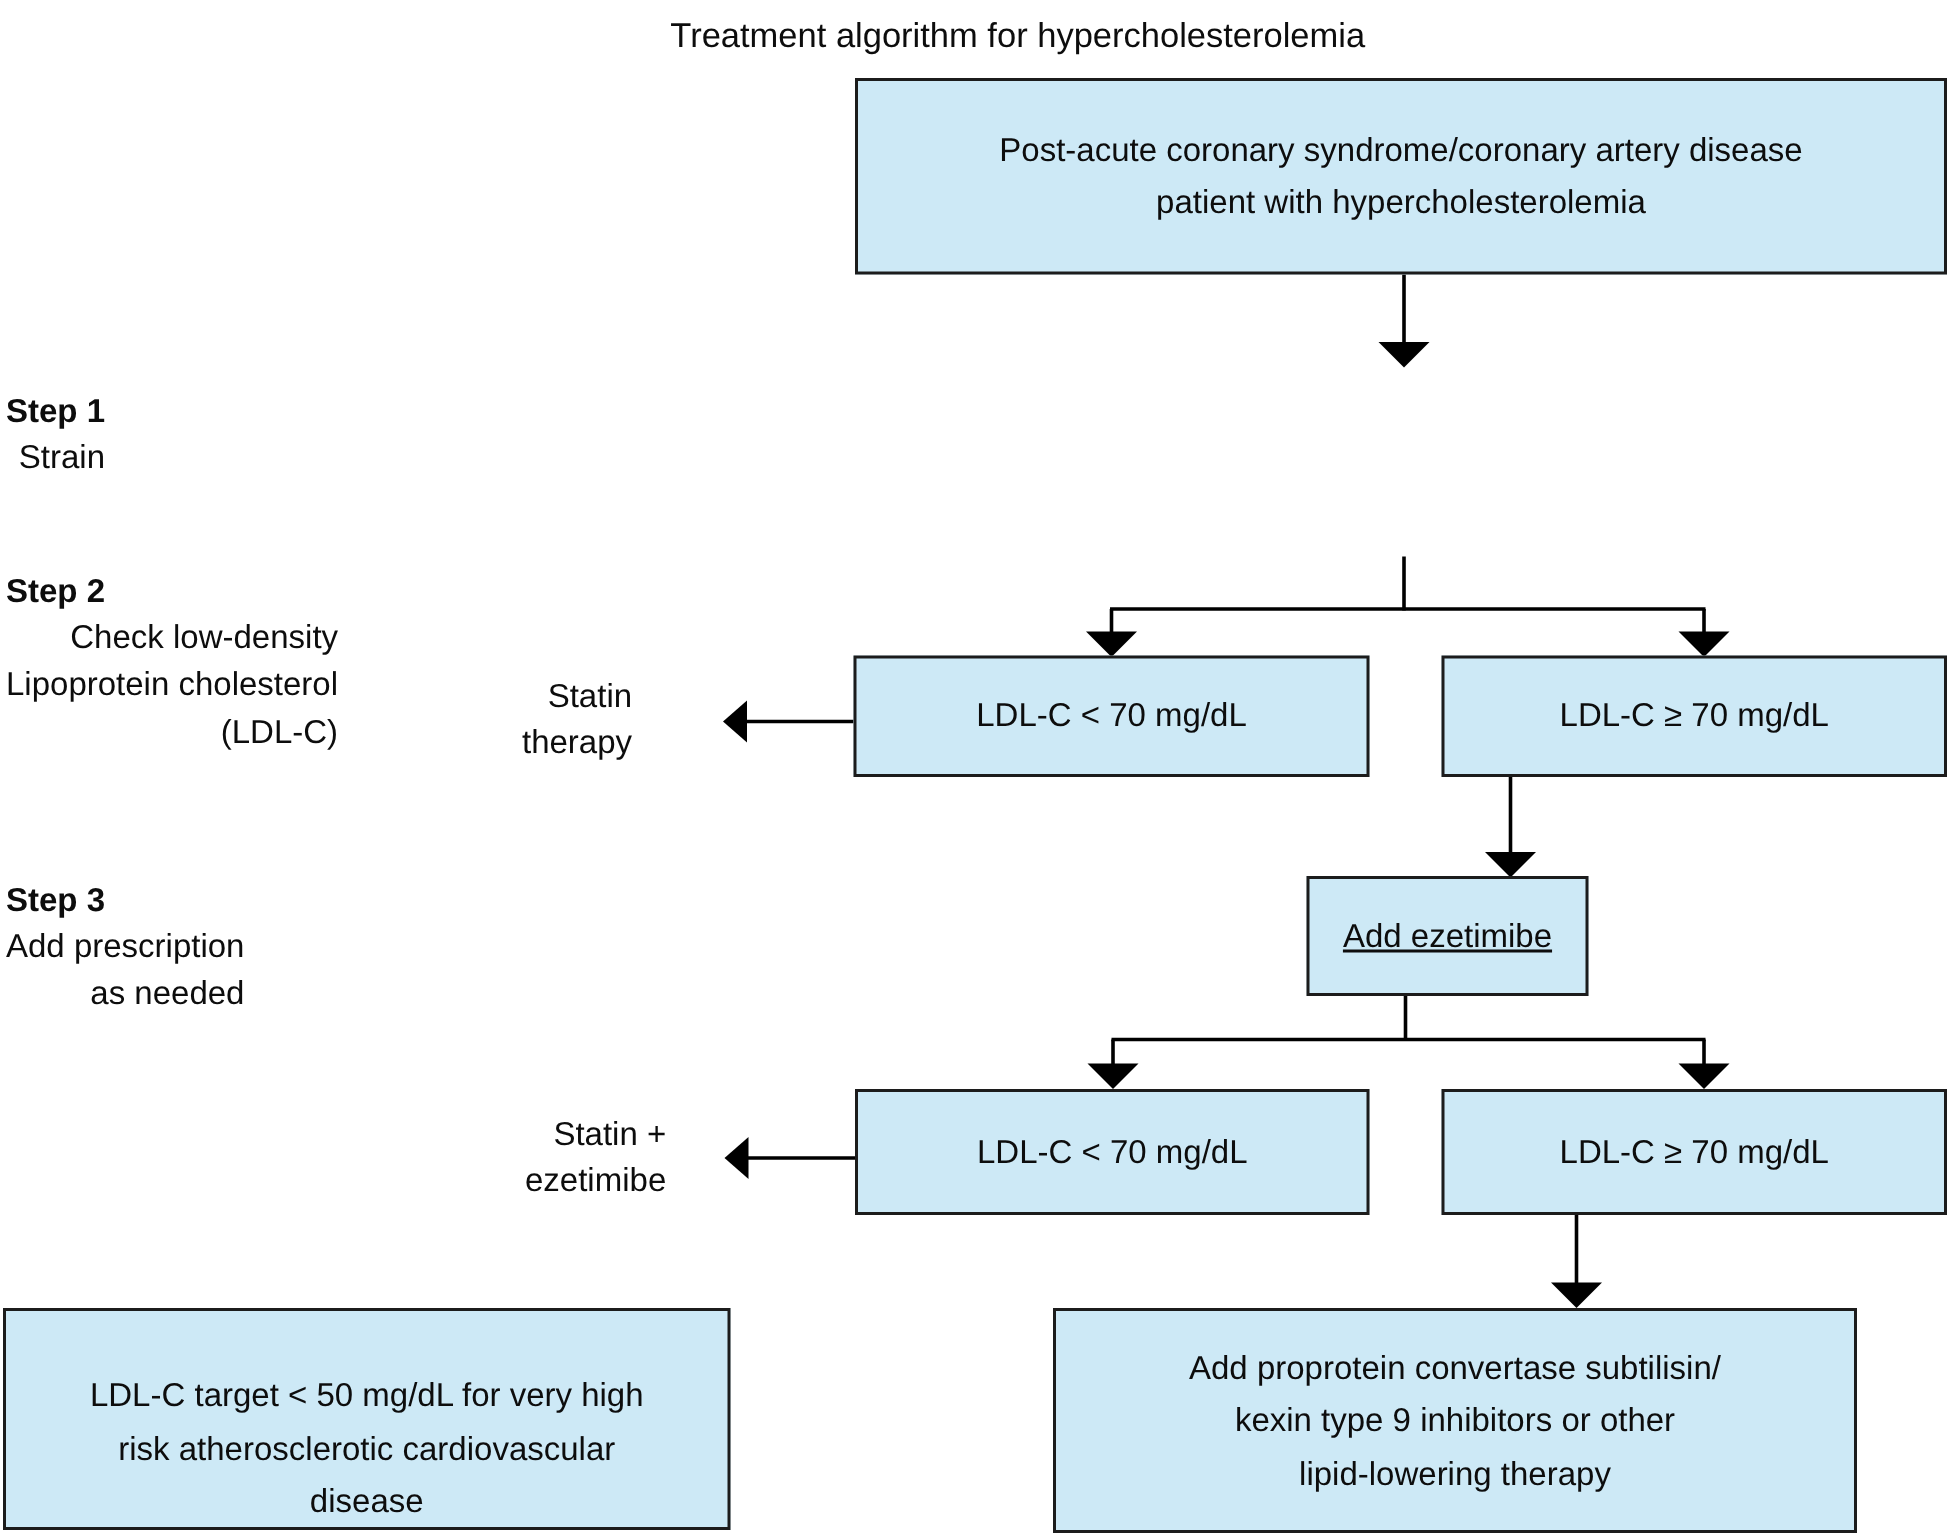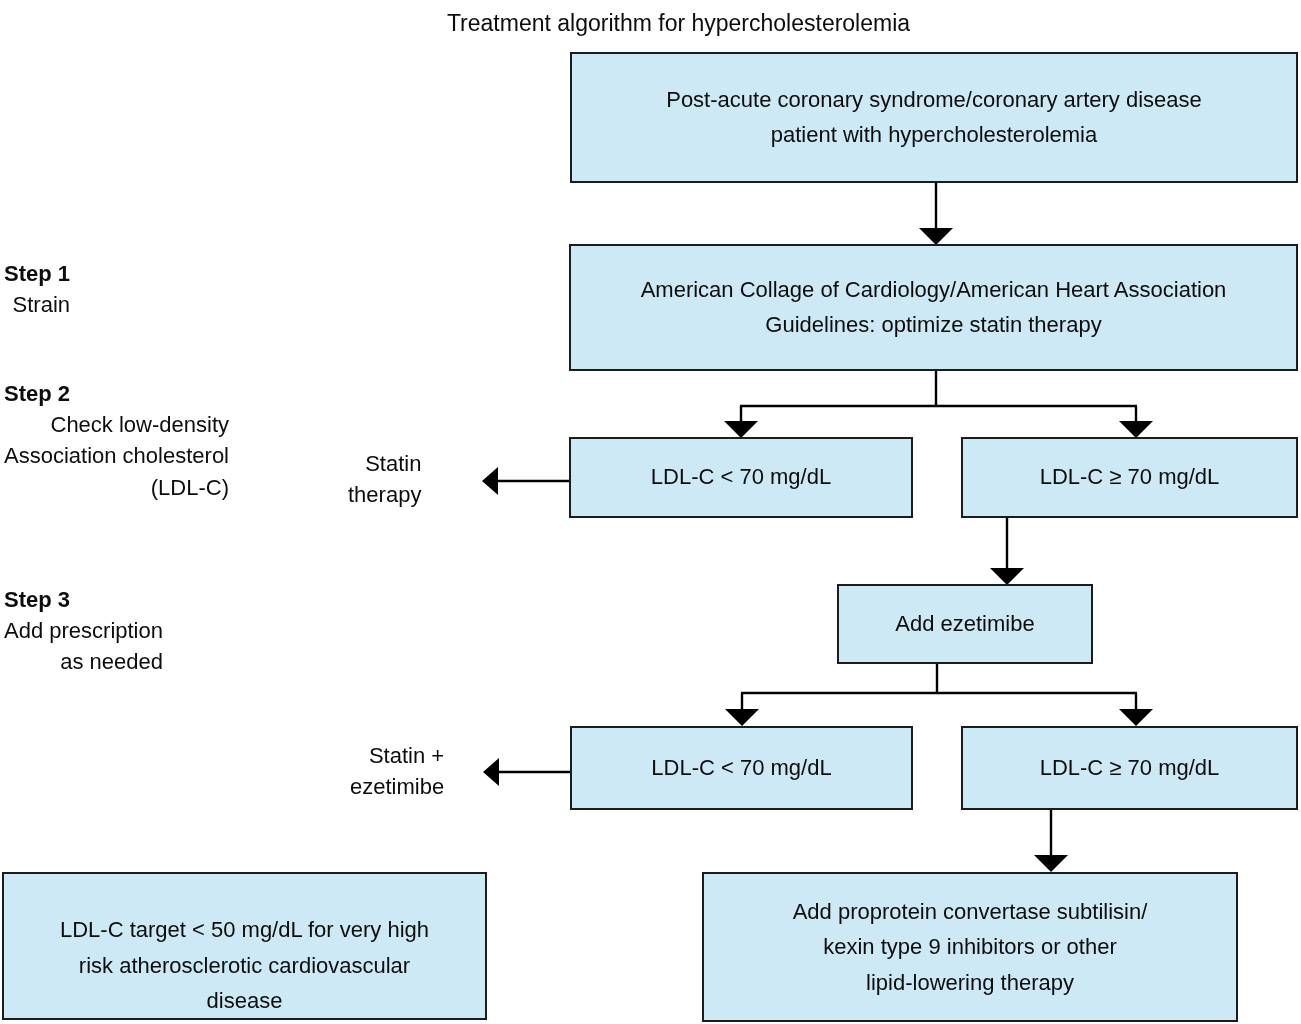--- a/index.html
+++ b/index.html
@@ -23,21 +23,21 @@
     background:var(--box-fill,#cde9f6);
     border:2.5px solid var(--box-border,#1c1c1c);
     display:flex;align-items:center;justify-content:center;
     text-align:center;white-space:pre-line;
     font-size:22px;line-height:1.55;
   }
   #node-patient{left:570px;top:52px;width:728px;height:131px;}
   #node-guidelines{left:569px;top:244px;width:729px;height:127px;}
   #node-ldl-lt70-step2{left:569px;top:437px;width:344px;height:81px;}
   #node-ldl-ge70-step2{left:961px;top:437px;width:337px;height:81px;}
-  #node-add-ezetimibe{left:837px;top:584px;width:256px;height:80px;}
+  #node-add-ezetimibe{left:871px;top:584px;width:188px;height:80px;text-decoration:underline;}
   #node-ldl-lt70-step3{left:570px;top:726px;width:343px;height:84px;}
   #node-ldl-ge70-step3{left:961px;top:726px;width:337px;height:84px;}
   #node-ldl-target{left:2px;top:872px;width:485px;height:148px;line-height:1.6;align-items:flex-end;}
   #node-pcsk9{left:702px;top:872px;width:536px;height:150px;line-height:1.6;}
   .step{position:absolute;font-size:22px;line-height:1.42;}
   .step-label{font-weight:bold;}
   .step-desc{white-space:pre-line;text-align:right;}
   #step-1{left:4px;top:258px;}
   #step-2{left:4px;top:378px;}
   #step-3{left:4px;top:584px;}
@@ -91,41 +91,37 @@
     </g>
   </svg>
 
   <div class="step" id="step-1">
     <div class="step-label">Step 1</div>
     <div class="step-desc">Strain</div>
   </div>
   <div class="step" id="step-2">
     <div class="step-label">Step 2</div>
     <div class="step-desc">Check low-density
-Association cholesterol
+Lipoprotein cholesterol
 (LDL-C)</div>
   </div>
   <div class="step" id="step-3">
     <div class="step-label">Step 3</div>
     <div class="step-desc">Add prescription
 as needed</div>
   </div>
 
   <div class="outcome" id="outcome-statin-therapy">Statin
 therapy</div>
   <div class="outcome" id="outcome-statin-ezetimibe">Statin +
 ezetimibe</div>
 
   <div class="node" id="node-patient">
     <span>Post-acute coronary syndrome/coronary artery disease
 patient with hypercholesterolemia</span>
-  </div>
-  <div class="node" id="node-guidelines">
-    <span>American Collage of Cardiology/American Heart Association
-Guidelines: optimize statin therapy</span>
   </div>
   <div class="node" id="node-ldl-lt70-step2">
     <span>LDL-C &lt; 70 mg/dL</span>
   </div>
   <div class="node" id="node-ldl-ge70-step2">
     <span>LDL-C ≥ 70 mg/dL</span>
   </div>
   <div class="node" id="node-add-ezetimibe">
     <span>Add ezetimibe</span>
   </div>

